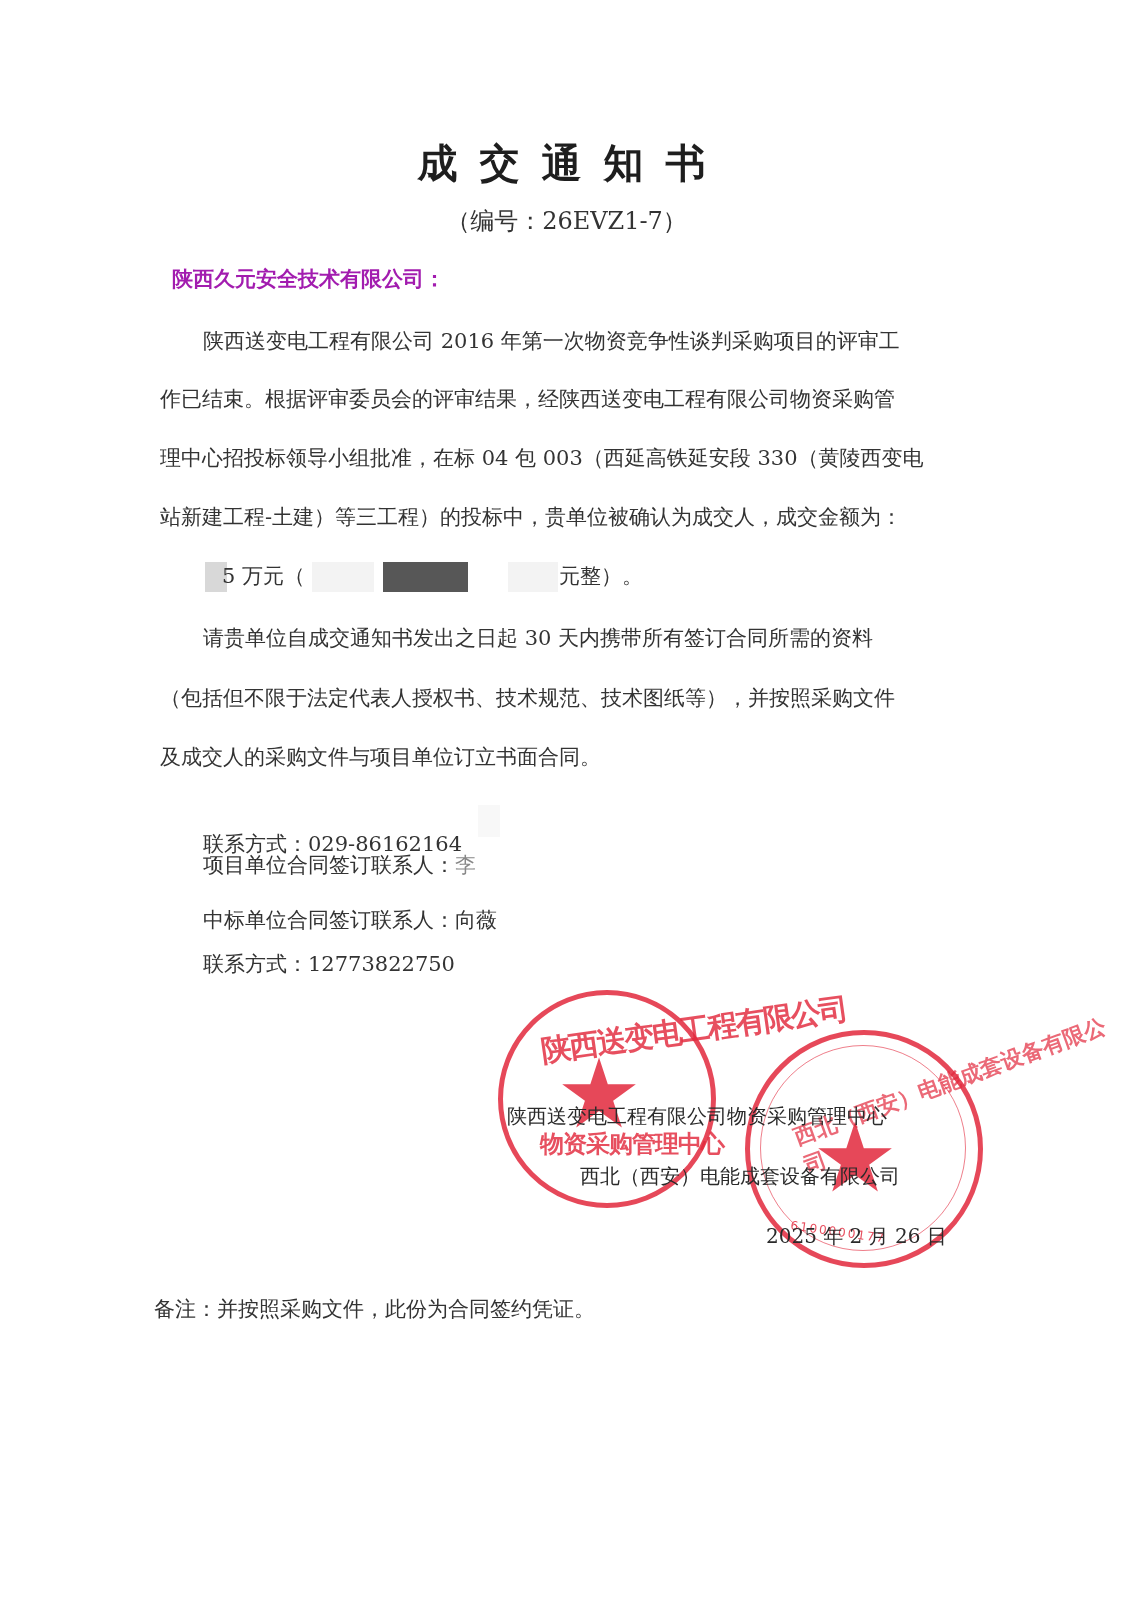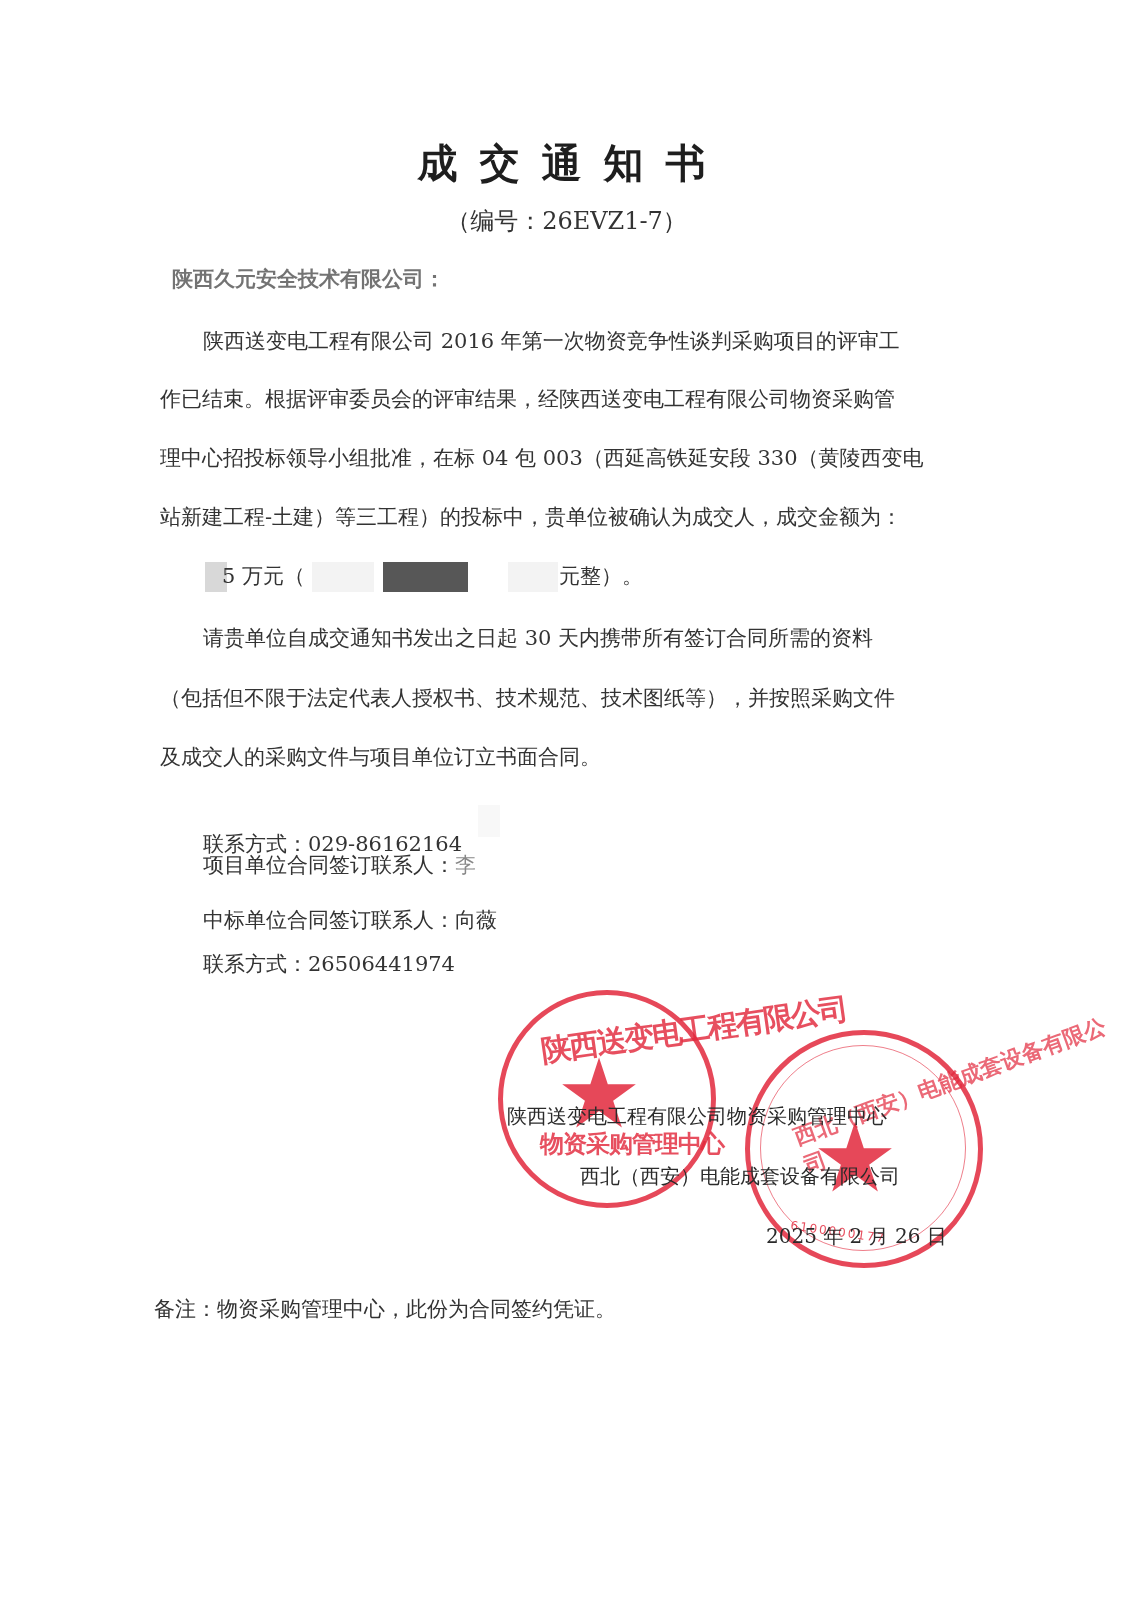--- a/index.html
+++ b/index.html
@@ -3,21 +3,21 @@
 <meta charset="utf-8">
 <style>
   html,body{margin:0;padding:0;background:#ffffff;}
   body{width:1121px;height:1600px;position:relative;overflow:hidden;
        font-family:"DejaVu Serif","Liberation Serif",serif;color:#2b2b2b;}
   .abs{position:absolute;white-space:nowrap;padding-left:12px;}
   .title{left:0;width:1121px;top:136px;text-align:center;font-size:40px;font-weight:bold;
          letter-spacing:22px;font-family:"DejaVu Sans","Liberation Sans",sans-serif;color:#1e1e1e;}
   .docno{left:0;width:1109px;top:205px;text-align:center;font-size:24px;color:#333;}
   .recipient{left:160px;top:265px;font-size:21px;font-weight:bold;
-             font-family:Liberation Mono, monospace;color:#737373;}
+             font-family:Liberation Mono, monospace;color:#a21caf;}
   .line{position:absolute;white-space:nowrap;font-size:21px;color:#333;}
   .redact-dark{position:absolute;background:#575757;}
   .redact-light{position:absolute;background:#f3f3f3;}
   .stamp{position:absolute;border-radius:50%;border:5px solid rgba(226,40,60,0.85);}
   .stamp-inner{position:absolute;border-radius:50%;border:1.5px solid rgba(226,40,60,0.6);}
   .stamp-text{position:absolute;color:rgba(226,40,60,0.82);font-weight:bold;
               font-family:"DejaVu Sans","Liberation Sans",sans-serif;}
   .star{position:absolute;color:rgba(226,40,60,0.85);line-height:1;}
   .sig{position:absolute;white-space:nowrap;font-size:20px;color:#2a2a2a;margin-top:33px;}
 </style>
@@ -58,21 +58,21 @@
       <span>项目单位合同签订联系人：</span><span style="color:#888;">李</span>
     </div>
     <div class="redact-light" style="left:478px;top:805px;width:22px;height:32px;background:#f4f4f4;opacity:0.6;"></div>
     <div class="line" style="left:203px;top:830px;">
       <span>联系方式：</span><span>029-86162164</span>
     </div>
     <div class="line" style="left:203px;top:906px;">
       <span>中标单位合同签订联系人：</span><span>向薇</span>
     </div>
     <div class="line" style="left:203px;top:950px;">
-      <span>联系方式：</span><span>26506441974</span>
+      <span>联系方式：</span><span>12773822750</span>
     </div>
   </div>
 
   <div>
     <div class="stamp" style="left:498px;top:990px;width:208px;height:208px;"></div>
     <div class="star" style="left:556px;top:1046px;font-size:96px;">★</div>
     <div class="stamp-text" style="left:540px;top:1010px;font-size:30px;transform:rotate(-8deg);letter-spacing:-2px;">陕西送变电工程有限公司</div>
     <div class="stamp-text" style="left:540px;top:1128px;font-size:24px;letter-spacing:-1px;">物资采购管理中心</div>
   </div>
 
@@ -83,15 +83,15 @@
     <div class="stamp-text" style="left:790px;top:1066px;font-size:22px;transform:rotate(-20deg);opacity:0.85;">西北（西安）电能成套设备有限公司</div>
     <div class="stamp-text" style="left:790px;top:1225px;font-size:12px;font-weight:normal;transform:rotate(8deg);letter-spacing:2px;">6100000177</div>
   </div>
 
   <div>
     <div class="sig" style="left:507px;top:1070px;">陕西送变电工程有限公司物资采购管理中心</div>
     <div class="sig" style="left:580px;top:1130px;">西北（西安）电能成套设备有限公司</div>
     <div class="sig" style="left:766px;top:1190px;">2025 年 2 月 26 日</div>
   </div>
 
-  <div class="line" style="left:154px;top:1295px;">备注：物资采购管理中心，此份为合同签约凭证。</div>
+  <div class="line" style="left:154px;top:1295px;">备注：并按照采购文件，此份为合同签约凭证。</div>
 
 </div>
 
 </body></html>

